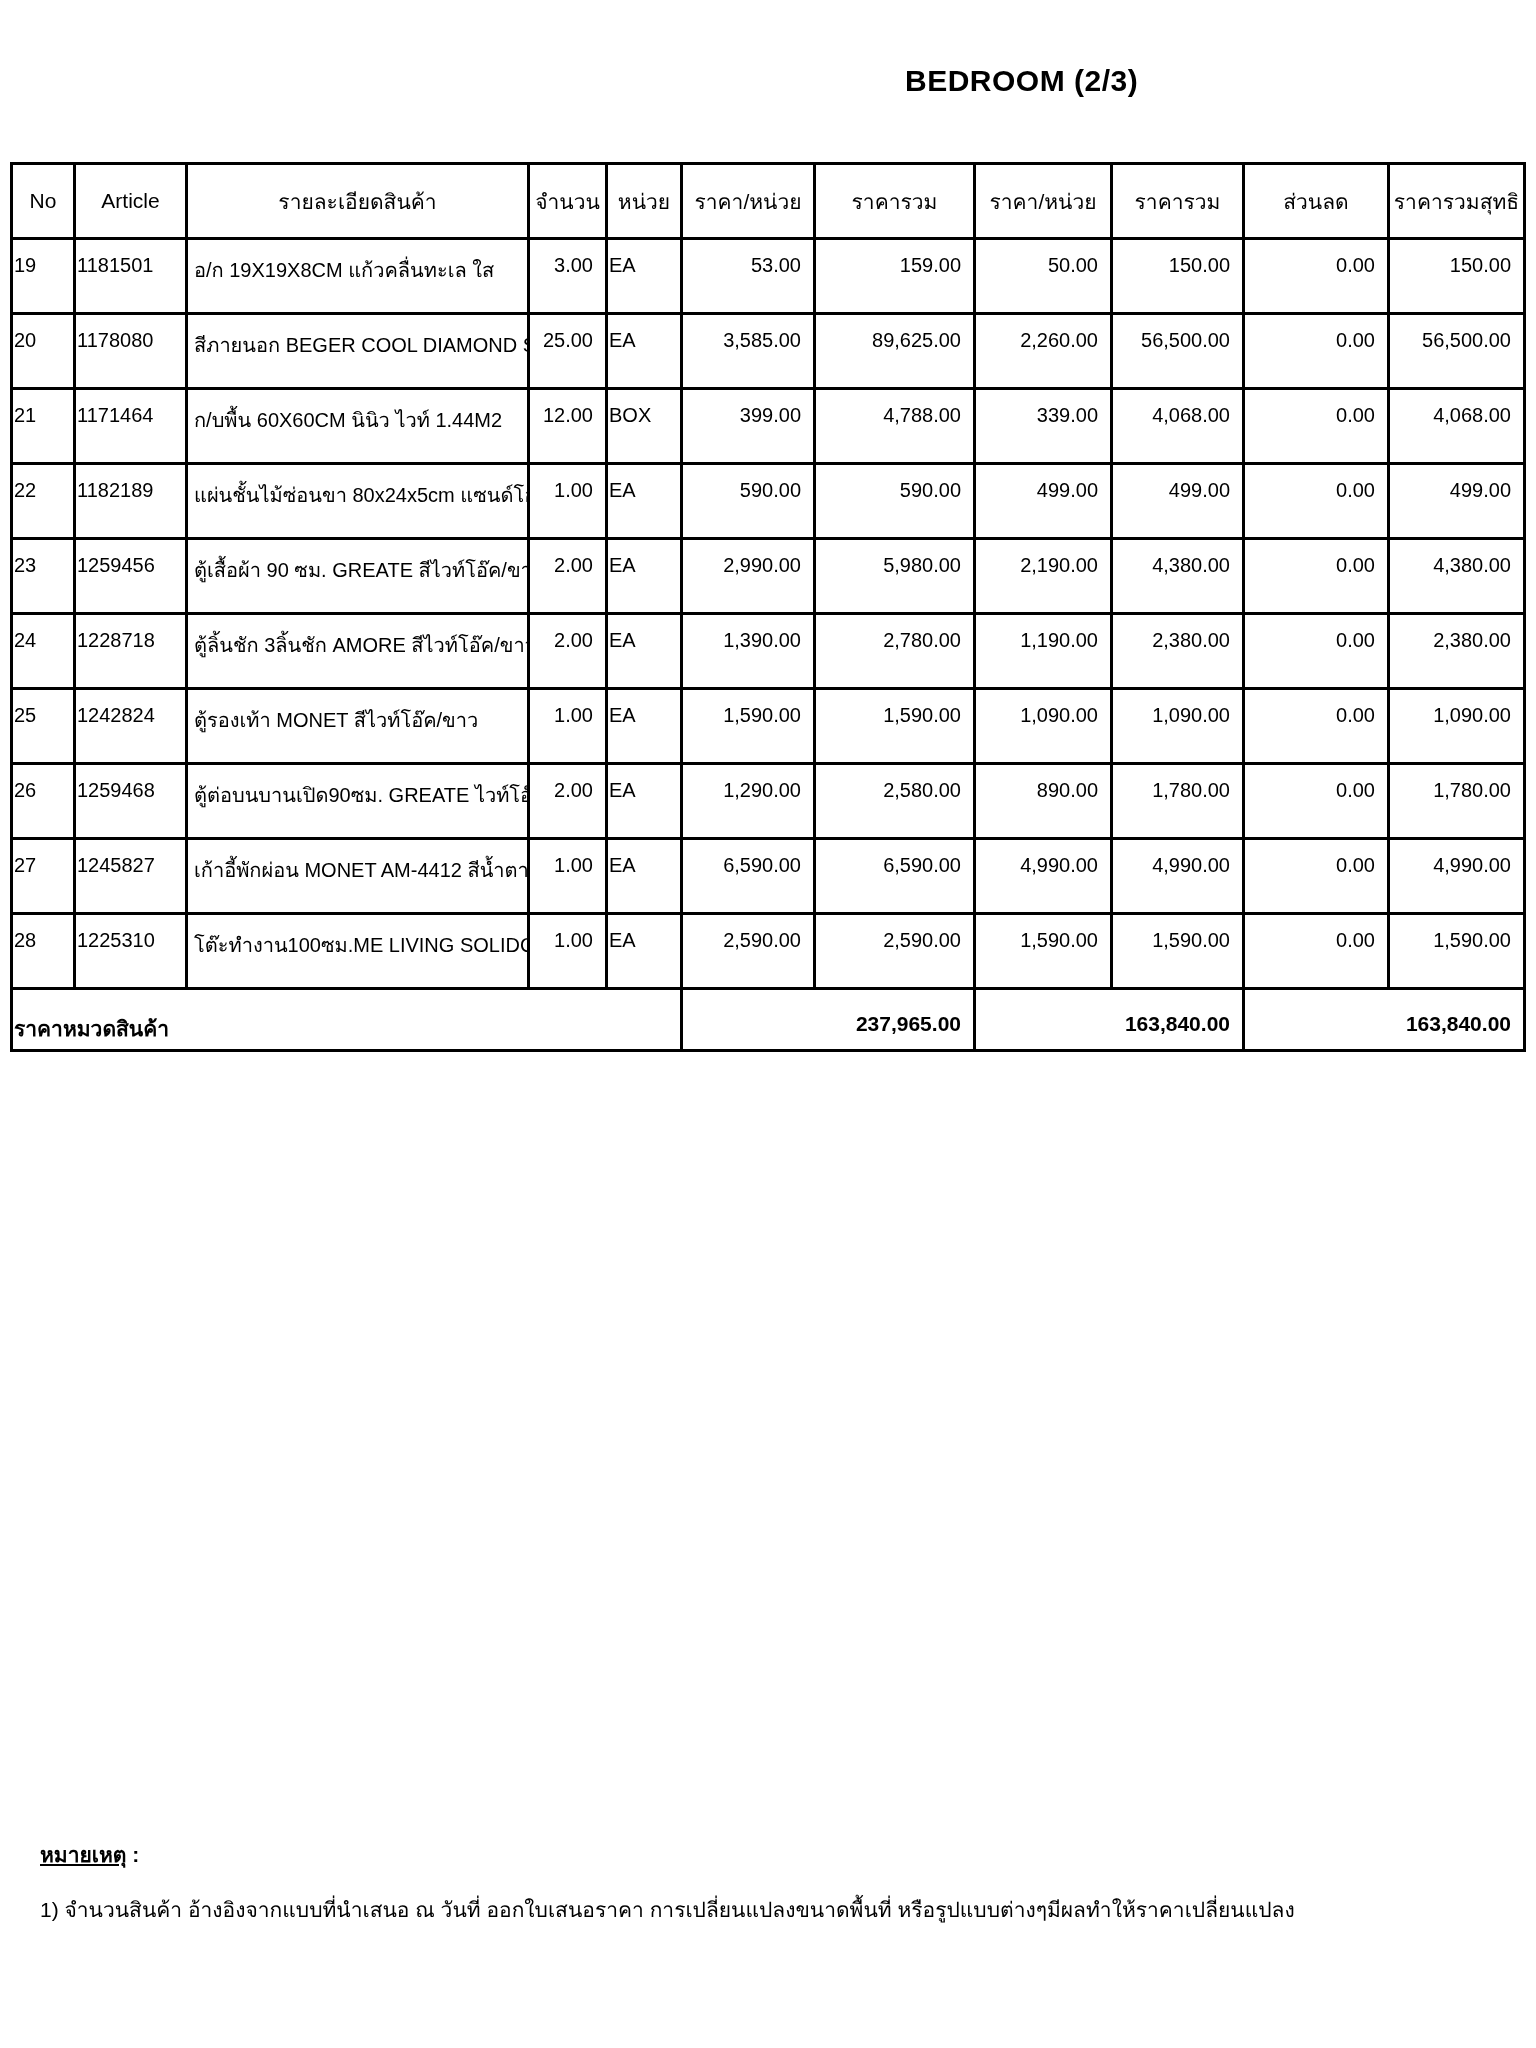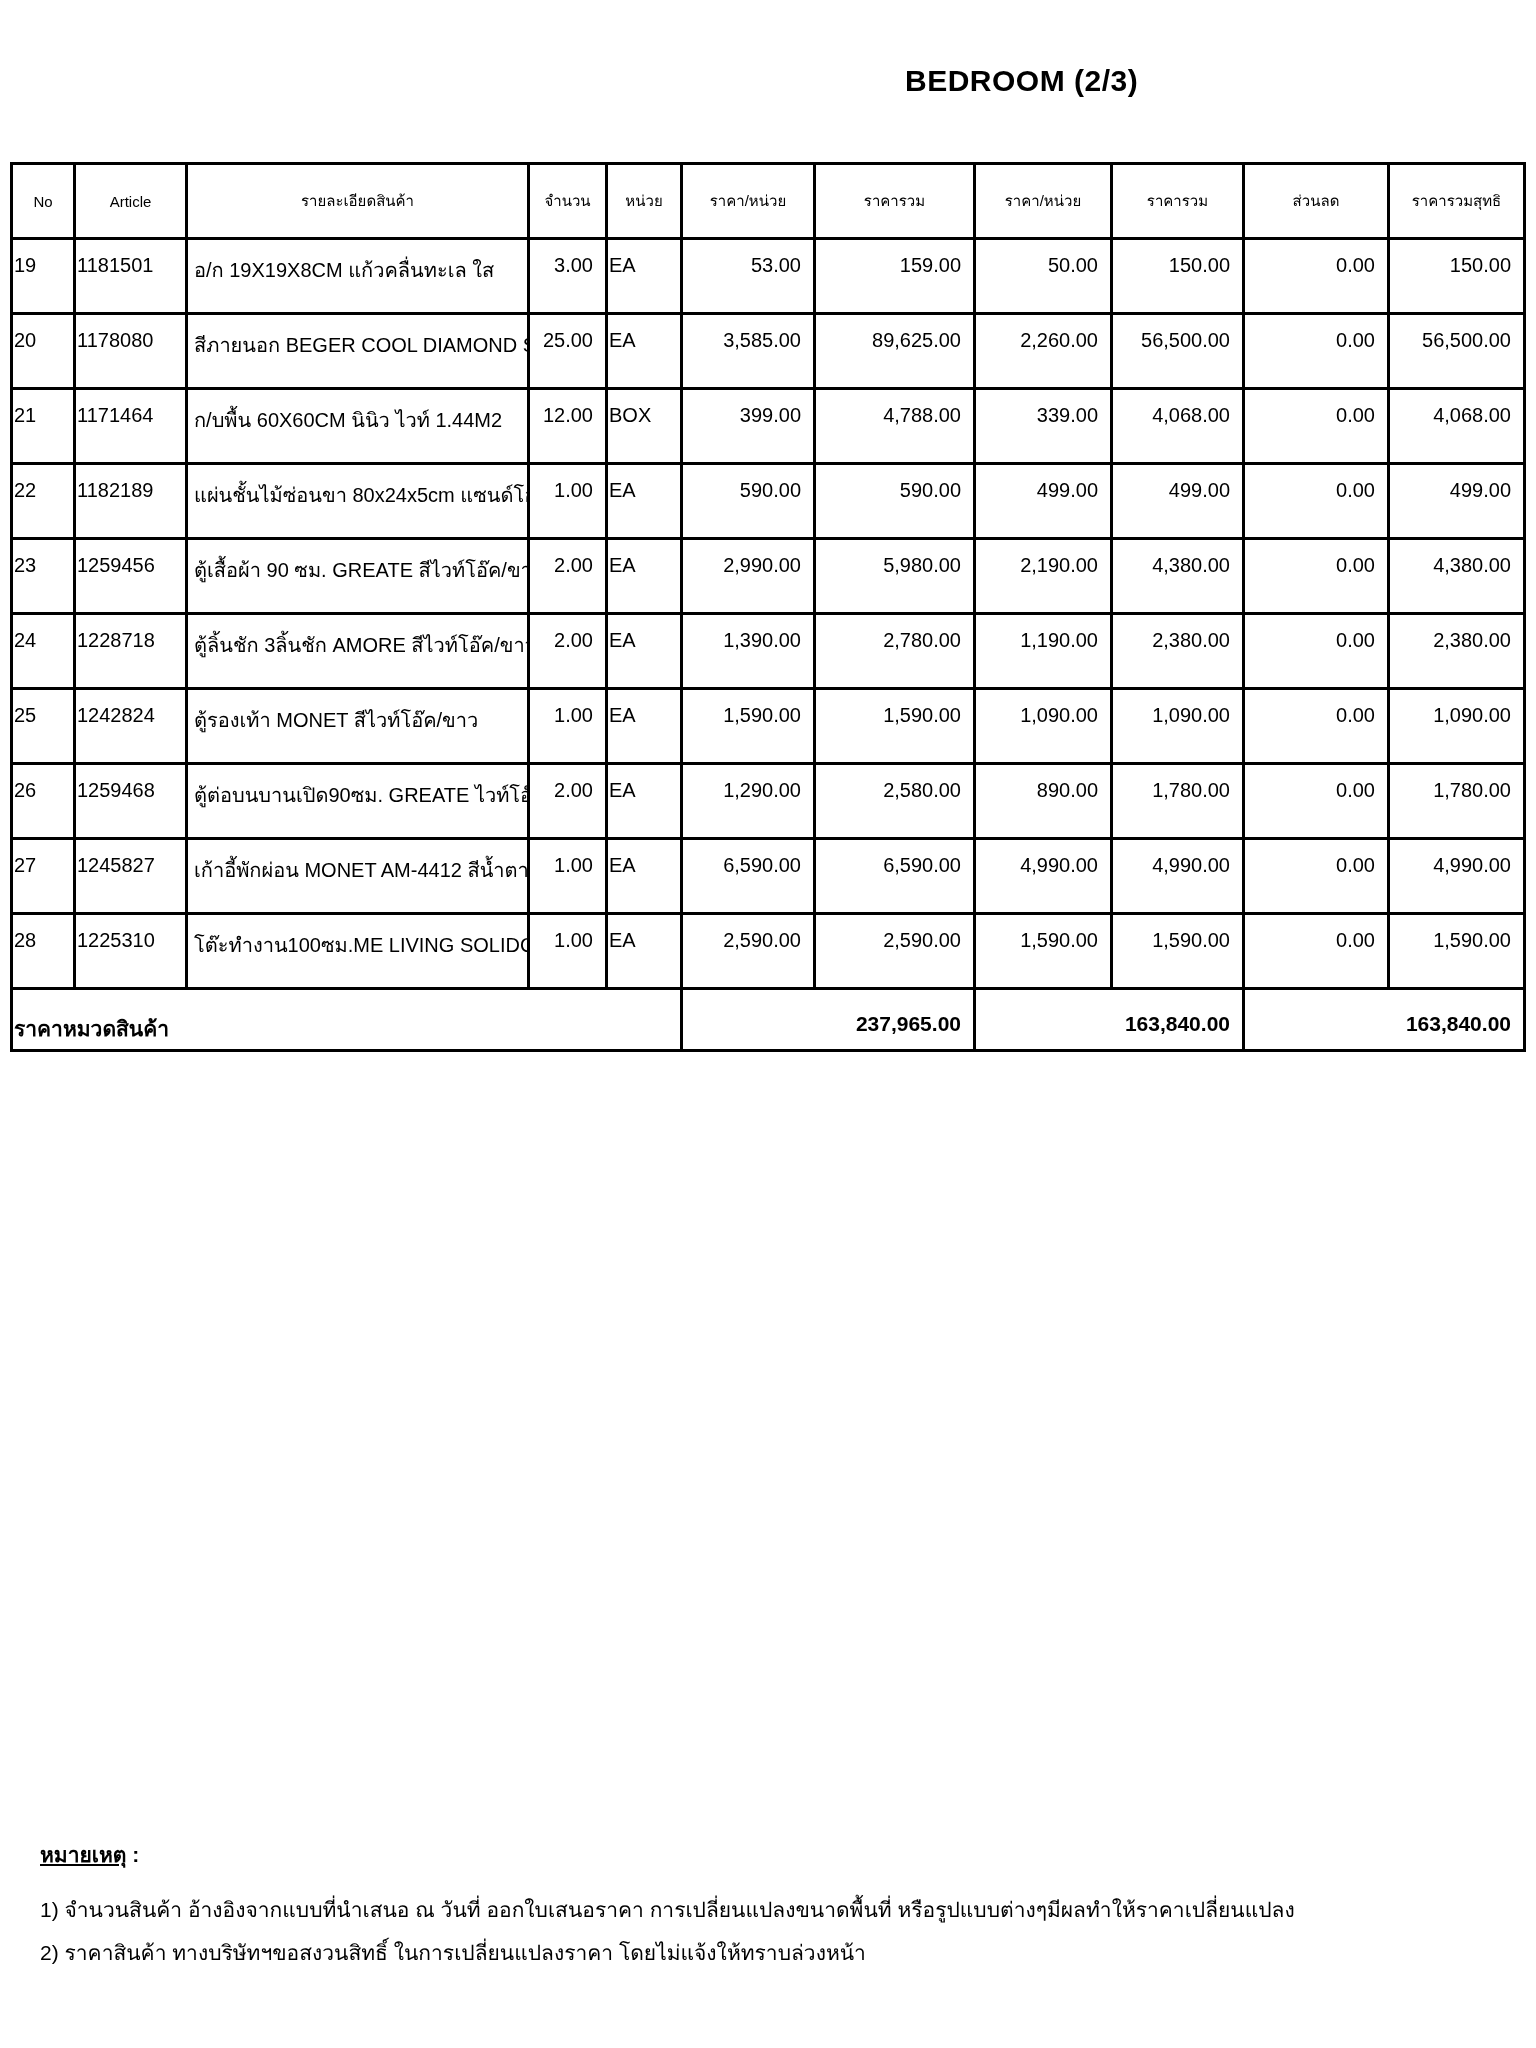--- a/index.html
+++ b/index.html
@@ -29,21 +29,21 @@
     border:3px solid #000;
     font-size:20px;
     overflow:hidden;
     box-sizing:border-box;
   }
   table.price-table thead th{
     height:75px;
     font-weight:normal;
     text-align:center;
     vertical-align:middle;
-    font-size:15px;
+    font-size:21px;
   }
   table.price-table tbody td{
     height:75px;
     vertical-align:top;
     padding-top:14px;
     white-space:nowrap;
   }
   table.price-table tfoot td{
     height:62px;
     vertical-align:top;
@@ -251,14 +251,13 @@
       <td colspan="2" class="cell-right">237,965.00</td>
       <td colspan="2" class="cell-right">163,840.00</td>
       <td colspan="2" class="cell-right">163,840.00</td>
     </tr>
   </tfoot>
 </table>
 
 <div class="notes">
   <div class="notes-heading"><span class="u">หมายเหตุ</span><span> :</span></div>
   <div class="note-line">1) จำนวนสินค้า อ้างอิงจากแบบที่นำเสนอ ณ วันที่ ออกใบเสนอราคา การเปลี่ยนแปลงขนาดพื้นที่ หรือรูปแบบต่างๆมีผลทำให้ราคาเปลี่ยนแปลง</div>
-  <div class="note-line">2) ราคาสินค้า ทางบริษัทฯขอสงวนสิทธิ์ ในการเปลี่ยนแปลงราคา โดยไม่แจ้งให้ทราบล่วงหน้า</div>
 </div>
 
 </body></html>

